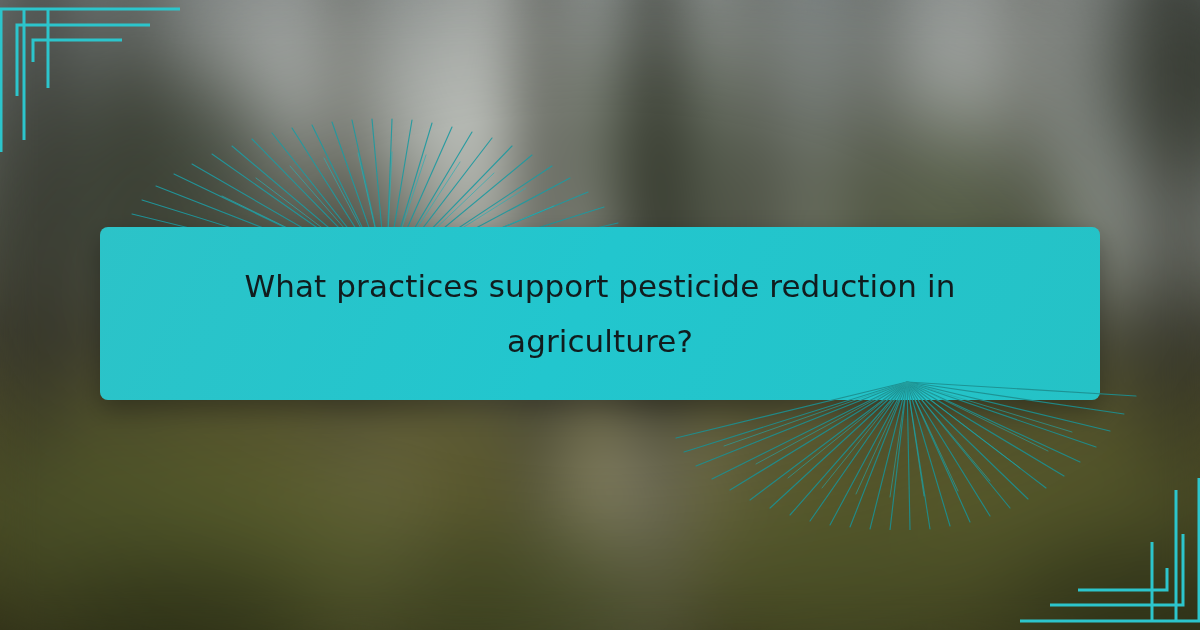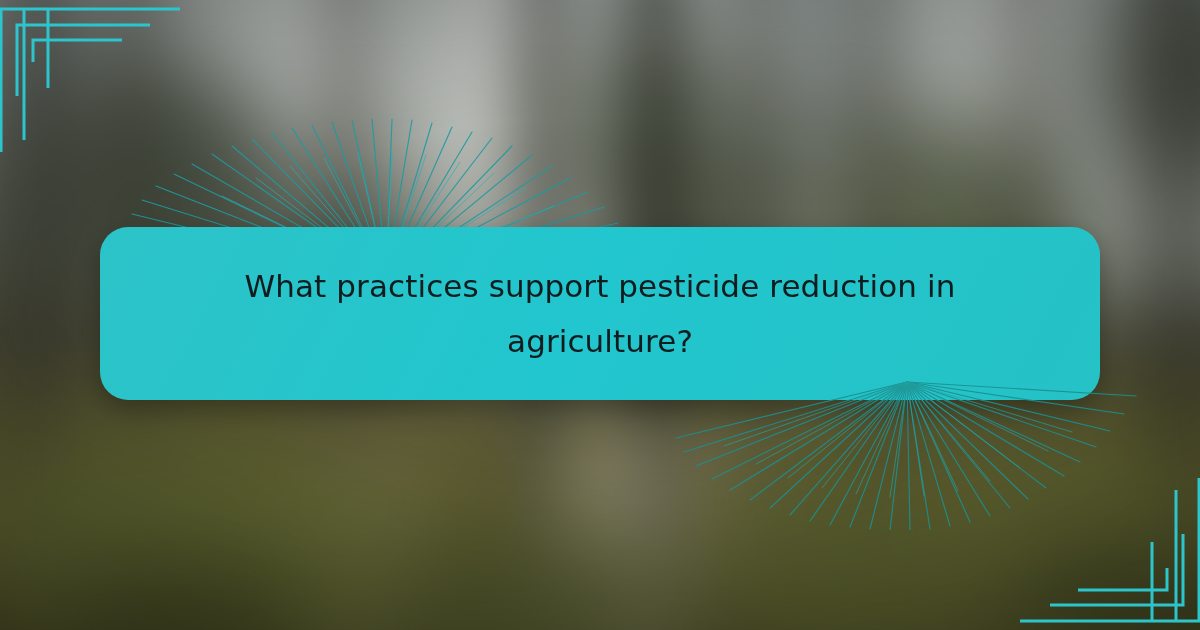--- a/index.html
+++ b/index.html
@@ -73,21 +73,21 @@
   .burst { position:absolute; }
   .burst svg { display:block; }
   .burst-top { left:126px;  top:118px;  }
   .burst-bot { left:672px;  top:380px;  }
 
   
   #card {
     position:absolute;
     left:100px; top:227px;
     width:1000px; height:173px;
-    border-radius:28px;
+    border-radius:8px;
     background:linear-gradient(118deg, #2cc3c8 0%, #22c6ce 48%, #25c2c6 100%);
     box-shadow:0 10px 26px rgba(0,0,0,0.30);
     display:flex;
     align-items:center;
     justify-content:center;
     padding:0 72px;
   }
 
   #card-text {
     font-family:"DejaVu Sans", sans-serif;

